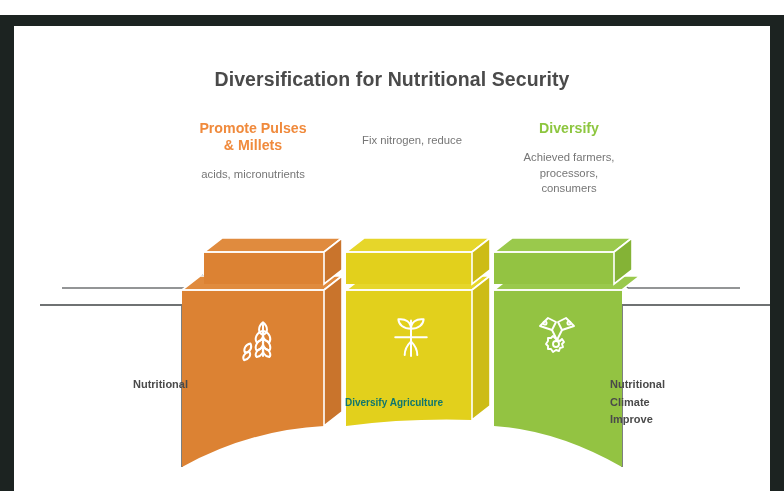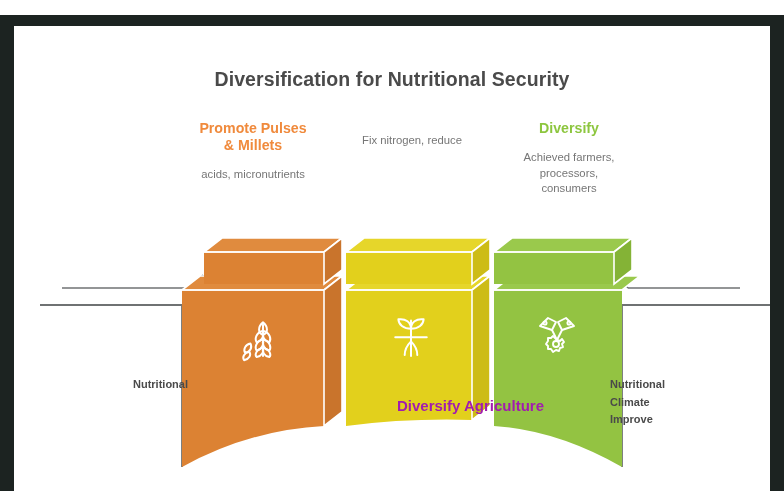--- a/index.html
+++ b/index.html
@@ -88,24 +88,24 @@
     left: 596px;
     top: 350px;
     width: 130px;
     text-align: left;
   }
   #label-center {
     position: absolute;
     left: 230px;
     top: 371px;
     width: 300px;
-    text-align: right;
-    font-size: 15px;
-    font-weight: bold;
-    color: #a21caf;
+    text-align: center;
+    font-size: 10px;
+    font-weight: bold;
+    color: #0f766e;
   }
 </style>
 </head>
 <body>
 
 <div id="frame">
   <div id="card">
 
     <div id="title">Diversification for Nutritional Security</div>
 

